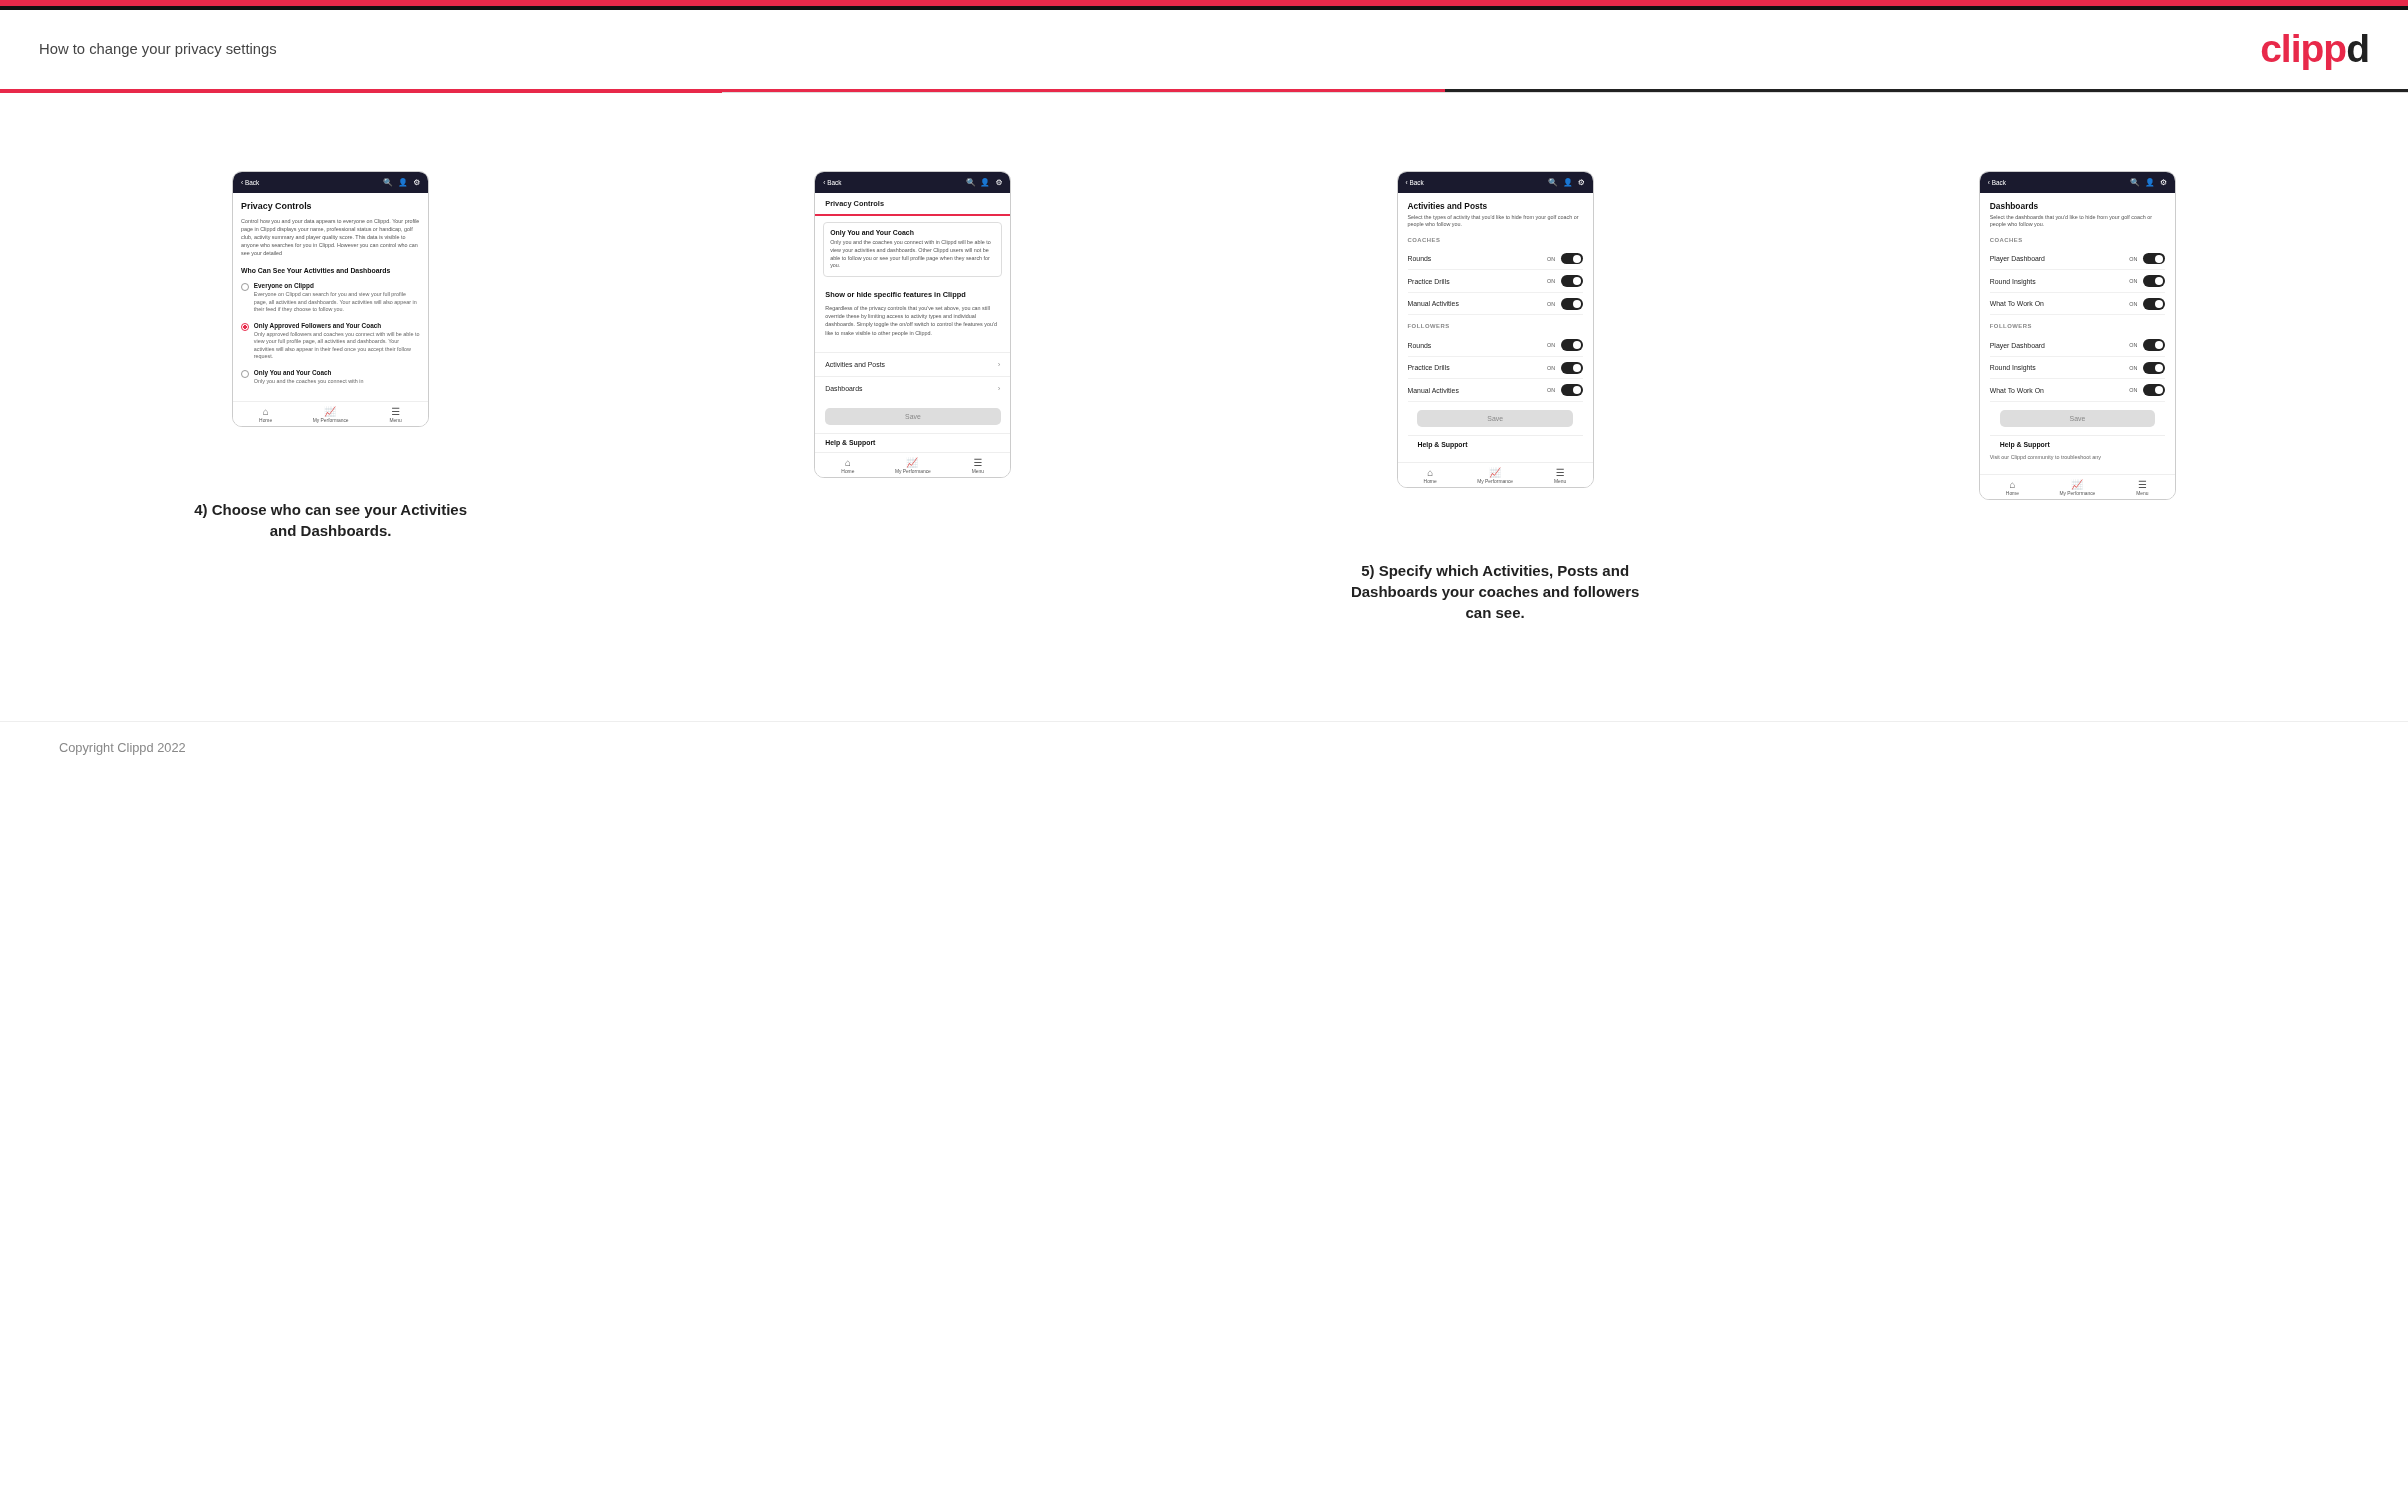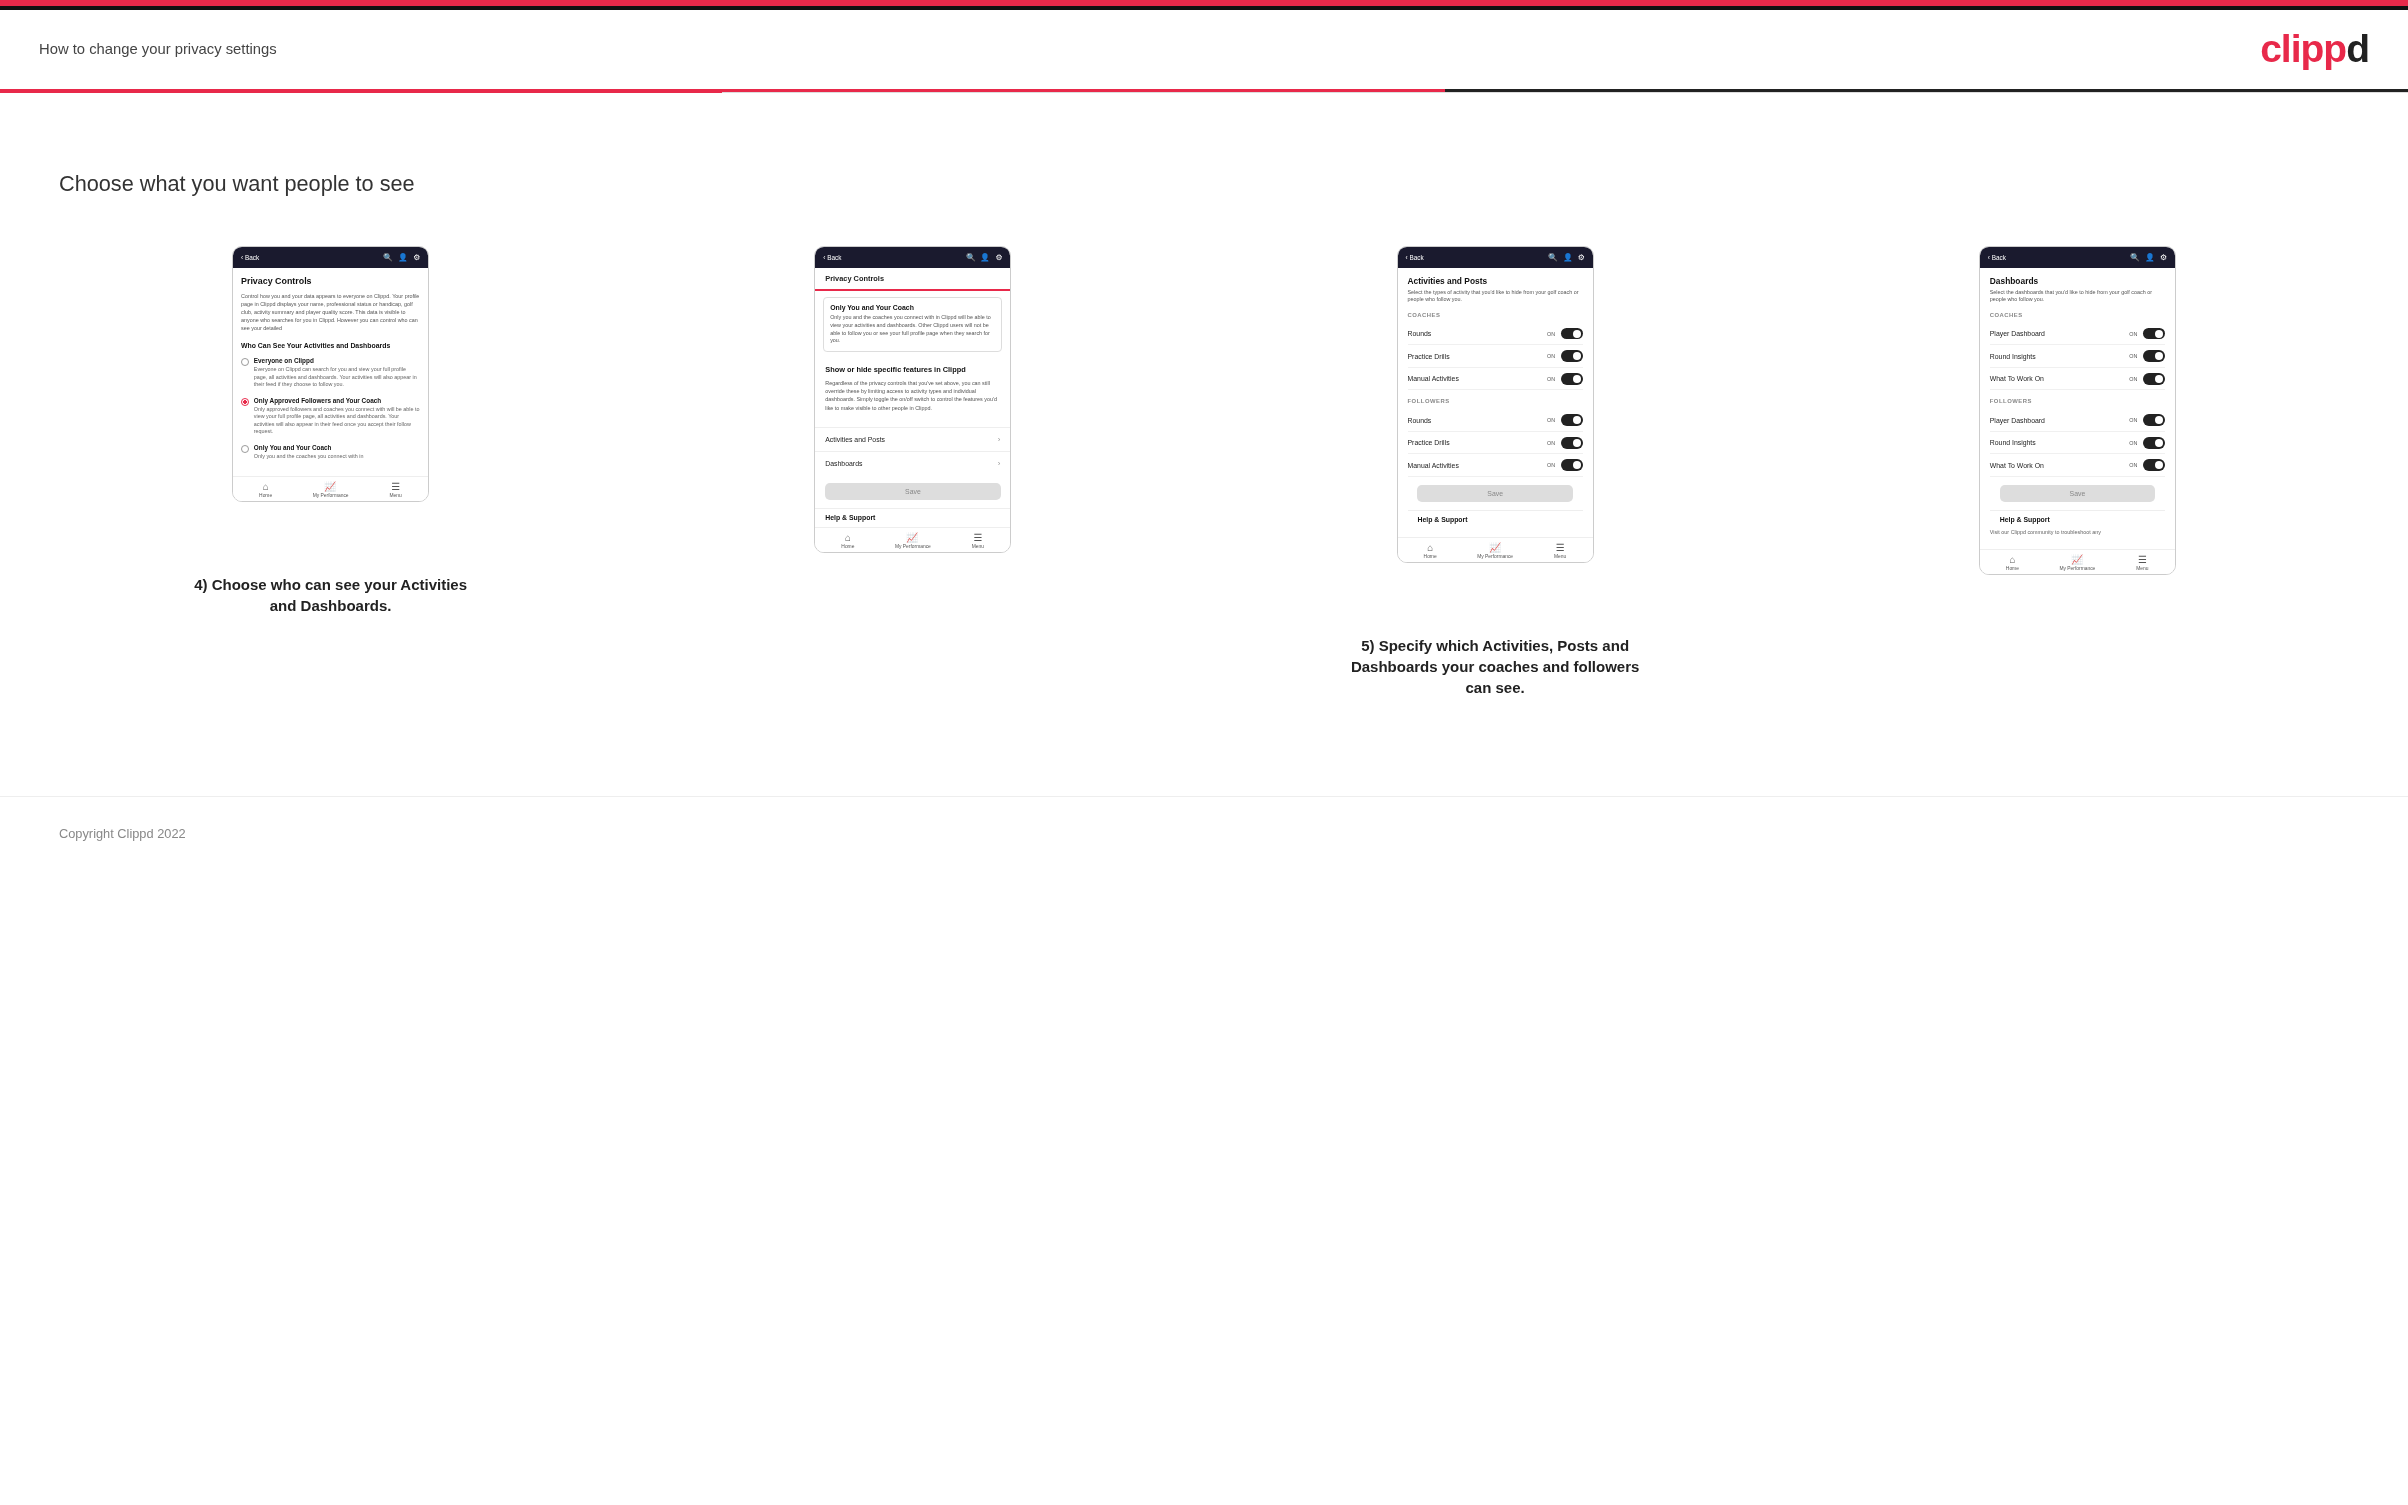--- a/index.html
+++ b/index.html
@@ -354,21 +354,21 @@
     }
     .phone4-desc {
       font-size: 5.4px;
       color: #555;
       margin-bottom: 7.9px;
       line-height: 1.4;
     }
 
     
     .footer {
-      padding: 29px 59px;
+      padding: 18px 59px;
       font-size: 12.8px;
       color: #888;
       border-top: 1px solid #eee;
       margin-top: 39px;
     }
 
     .top-red-bar {
       height: 5.9px;
       background: #e8294a;
     }
@@ -384,21 +384,20 @@
 <div class="top-dark-bar"></div>
 
 <div class="top-bar">
   <span class="top-bar-title">How to change your privacy settings</span>
   <span class="logo">clipp<span>d</span></span>
 </div>
 
 <div class="divider"></div>
 
 <div class="main-content">
-  <div class="page-subtitle">Choose what you want people to see</div>
 
   <div class="screenshots-row">
 
     <div class="screenshot-group">
       <div class="phone">
         <div class="phone-header">
           <div class="phone-header-back">‹ Back</div>
           <div class="phone-header-icons">
             <span>🔍</span>
             <span>👤</span>

